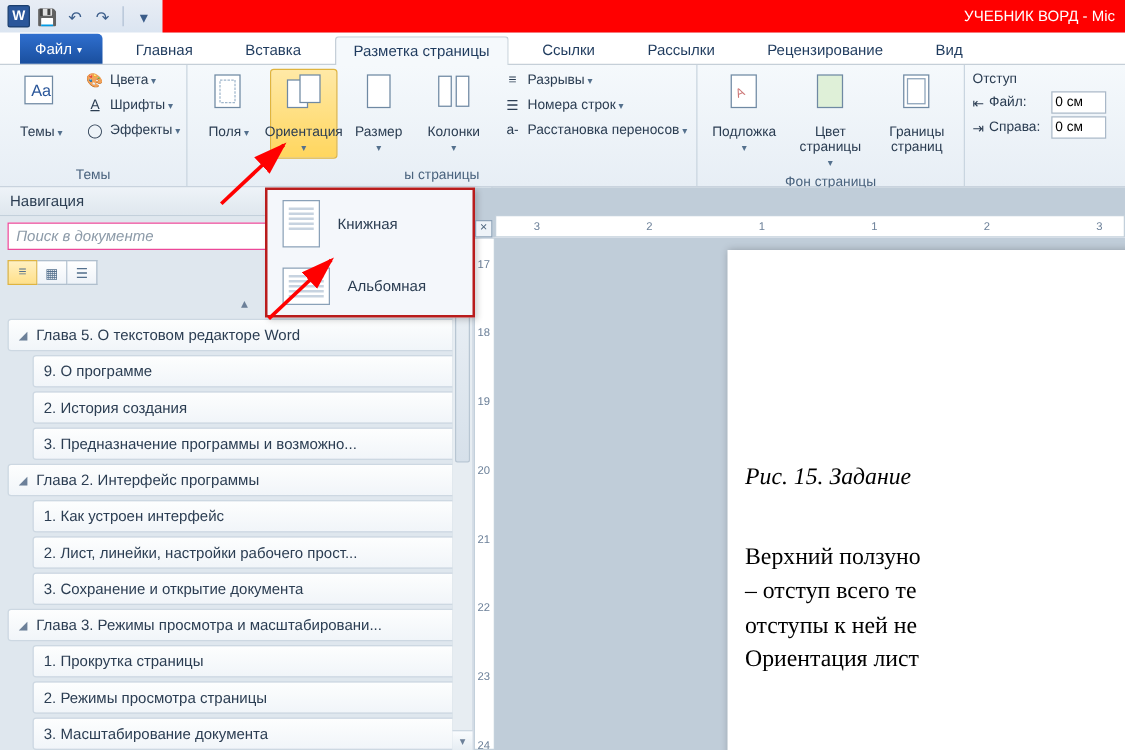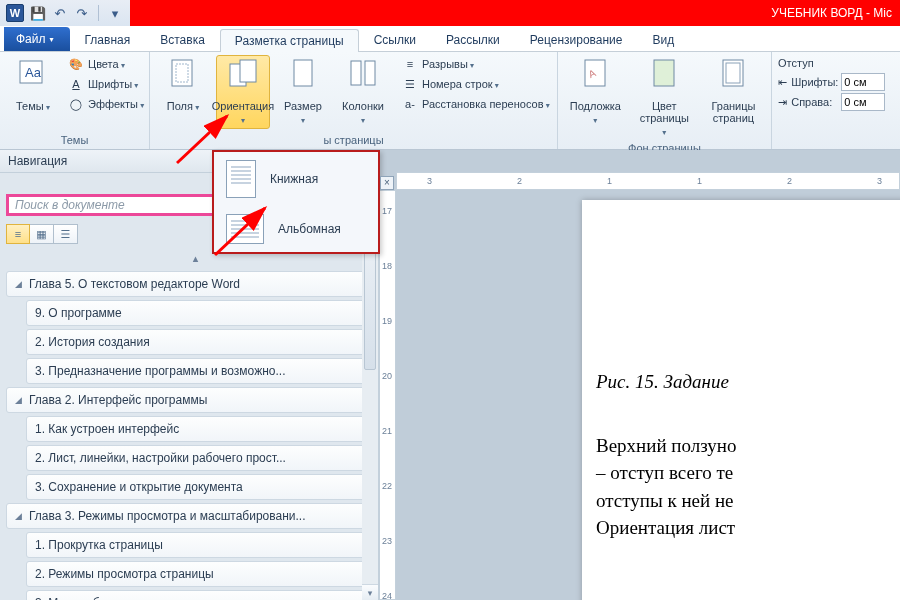--- a/index.html
+++ b/index.html
@@ -8,21 +8,21 @@
 
 .titlebar { height: 26px; background: linear-gradient(#e8edf5,#dbe5f1); display: flex; align-items: center; position: relative; }
 .titlebar .word-icon { width: 18px; height: 18px; margin: 0 6px; background:#2b579a; color:#fff; display:flex; align-items:center; justify-content:center; font-weight:bold; font-size:11px; border:1px solid #1a3e6e; border-radius:2px;}
 .qat { display:flex; align-items:center; gap:6px; }
 .qat .q { width:16px; height:16px; display:flex; align-items:center; justify-content:center; color:#3b5d8a; font-size:13px; }
 .qat .sep { width:1px; height:16px; background:#b0c0d4; margin:0 2px; }
 .titlebar .redband { position:absolute; left:130px; right:0; top:0; bottom:0; background:#ff0000; display:flex; align-items:center; justify-content:center; color:#fff; font-size:12px; padding-right:8px; }
 .titlebar .redband span { margin-left:auto; }
 
 
-.tabsrow { height:26px; background:#fff; border-bottom:1px solid #c5cfd8; display:flex; align-items:flex-end; padding-left:4px; }
+.tabsrow { height:26px; background:#fff; border-bottom:1px solid #c5cfd8; display:flex; align-items:flex-end; padding-left:16px;gap:12px; }
 .filetab { background:linear-gradient(#2f6fcf,#1a4f9e); color:#fff; padding:5px 16px 5px 12px; font-size:12px; position:relative; border-top-right-radius:4px; display:flex; align-items:center; gap:4px;}
 .filetab::after { content:"▾"; font-size:8px; }
 .tab { padding:4px 14px; color:#1f3b5e; cursor:default; border:1px solid transparent; border-bottom:none; }
 .tab.active { background:#f5f9fc; border-color:#c5cfd8; border-top-left-radius:3px; border-top-right-radius:3px; position:relative; top:1px; }
 
 
 .ribbon { height:98px; background:linear-gradient(#f5f9fc,#e7eef5); border-bottom:1px solid #b9c6d3; display:flex; position:relative; }
 .group { border-right:1px solid #c9d5e0; padding:3px 6px 2px 6px; display:flex; flex-direction:column; height:100%; }
 .group-body { flex:1; display:flex; align-items:flex-start; gap:6px; }
 .group-label { text-align:center; font-size:11px; color:#4a637e; padding:1px 0; }
@@ -48,21 +48,21 @@
 .orient-closer { position:absolute; left:380px; top:176px; width:14px; height:14px; border:1px solid #8ea3b8; background:#eef3f8; font-size:10px; line-height:12px; text-align:center; color:#4d657e; z-index:51; }
 
 
 .arrow { position:absolute; z-index:60; pointer-events:none; }
 
 
 .navpane { position:absolute; left:0; top:150px; width:394px; bottom:0; background:#dfe7ee; border-right:1px solid #b9c6d3; display:flex; flex-direction:column; }
 .navpane .hdr { background:linear-gradient(#eef3f8,#dfe7ee); border-bottom:1px solid #c3d0db; padding:4px 8px; font-size:12px; color:#2b3d52; display:flex; align-items:center; }
 .navpane .hdr .dd { margin-left:auto; font-size:9px; color:#54708d; }
 .navpane .search { padding:5px 6px 4px 6px; background:#dfe7ee; }
-.navpane .search .sb { background:#fff; border:3px solid #ec4899; height:22px; display:flex; align-items:center; padding:0 6px; color:#8c9aa8; font-style:italic; font-size:12px; justify-content:space-between;margin-top:16px; }
+.navpane .search .sb { background:#fff; border:1px solid #ec4899; height:22px; display:flex; align-items:center; padding:0 6px; color:#8c9aa8; font-style:italic; font-size:12px; justify-content:space-between; }
 .navpane .viewtabs { display:flex; gap:0; padding:4px 6px 6px 6px; }
 .navpane .viewtabs .vt { width:24px; height:20px; border:1px solid #b0bfcd; background:linear-gradient(#fff,#eef3f8); display:flex; align-items:center; justify-content:center; font-size:11px; color:#54708d; }
 .navpane .viewtabs .vt + .vt { border-left:none; }
 .navpane .viewtabs .vt.active { background:linear-gradient(#fff0c2,#ffe089); border-color:#e0b43e; }
 .navlist { flex:1; overflow:hidden; padding:0 6px 6px 6px; position:relative; }
 .navlist .collapse { text-align:center; color:#6c8099; font-size:11px; padding:2px 0 6px 0; letter-spacing:2px; }
 .nitem { background:linear-gradient(#fdfefe,#f1f5f9); border:1px solid #cdd8e2; border-radius:3px; padding:5px 8px; margin-bottom:3px; font-size:12px; color:#2b3d52; display:flex; align-items:center; gap:4px; white-space:nowrap; overflow:hidden; text-overflow:ellipsis; }
 .nitem.sub { margin-left:20px; }
 .nitem .tw { font-size:9px; color:#6c8099; width:10px; display:inline-block; }
 .navscroll { position:absolute; right:0; top:0; bottom:0; width:16px; background:#eef2f6; border-left:1px solid #cdd8e2; }
@@ -236,21 +236,21 @@
     </div>
     <div class="group-label">Фон страницы</div>
   </div>
 
   <div class="group" style="flex:1; border-right:none">
     <div class="group-body">
       <div class="vstack" style="padding-top:2px">
         <div style="font-size:11px;color:#2b3d52;padding-bottom:2px">Отступ</div>
         <div class="indrow">
           <span class="ic">⇤</span>
-          <span class="lbl">Шрифты:</span>
+          <span class="lbl">Файл:</span>
           <input value="0 см" style="">
         </div>
         <div class="indrow">
           <span class="ic">⇥</span>
           <span class="lbl">Справа:</span>
           <input value="0 см" style="">
         </div>
       </div>
     </div>
     <div class="group-label">&nbsp;</div>

